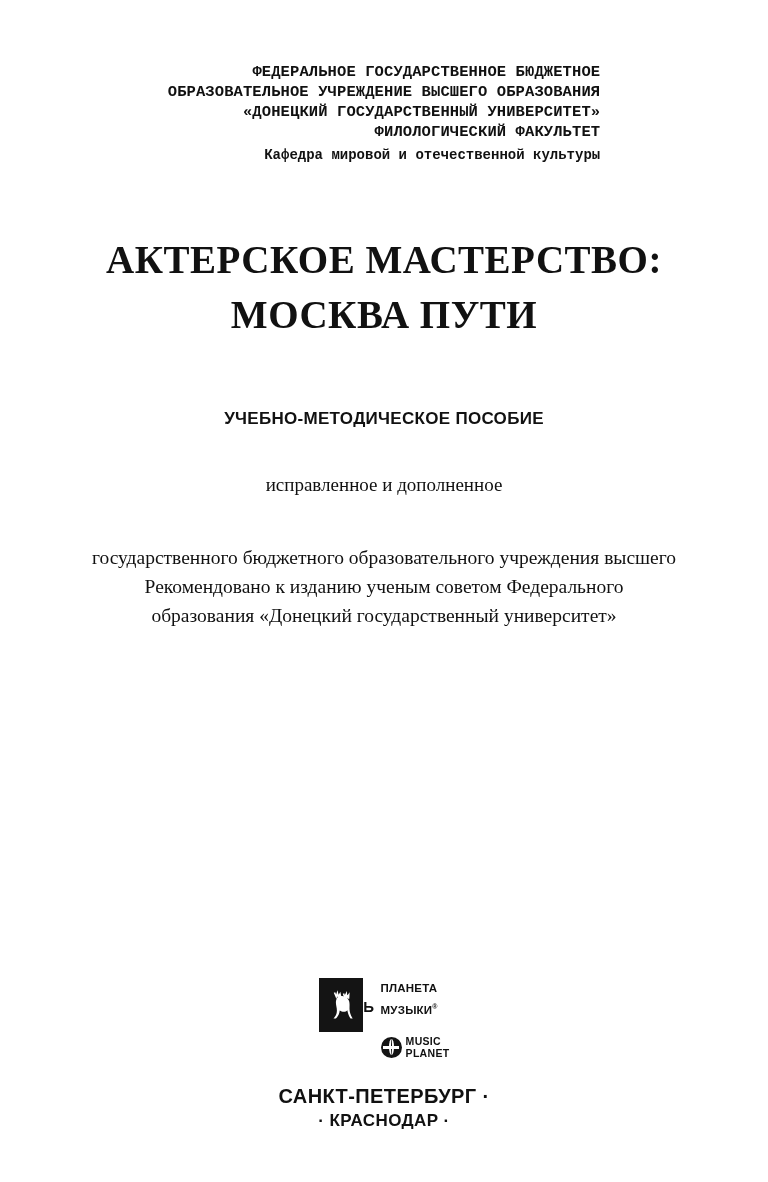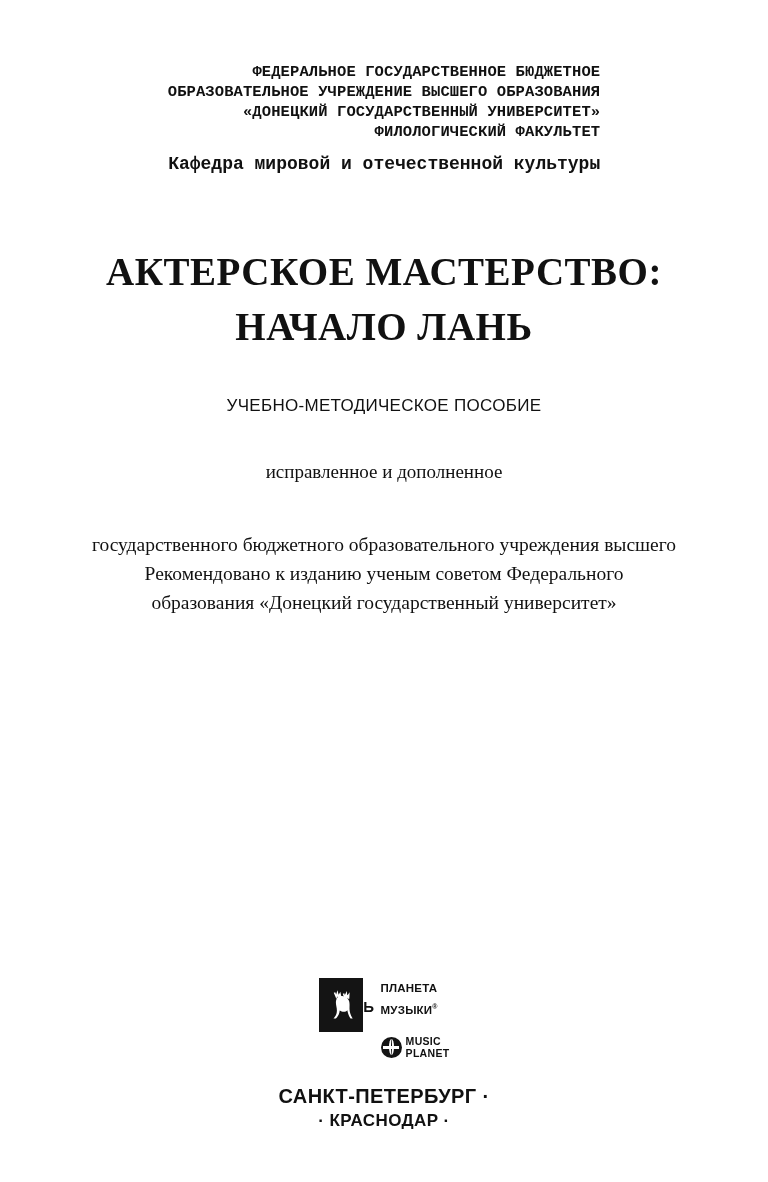--- a/index.html
+++ b/index.html
@@ -34,22 +34,22 @@
     line-height: 1.30;
   }
   .institution .line1,
   .institution .line2,
   .institution .line3,
   .institution .line4 {
     font-size: 15.5px;
     letter-spacing: 0.1px;
   }
   .institution .line5 {
-    font-size: 18px;
-    margin-top: 10px;
+    font-size: 14px;
+    margin-top: 3px;
   }
 
   
   .author {
     margin-top: 84px;
     font-family: "Liberation Sans", sans-serif;
     font-weight: bold;
     font-size: 23px;
     letter-spacing: 1.4px;
     text-align: center;
@@ -61,24 +61,24 @@
     text-align: center;
     font-family: "Liberation Serif", serif;
     font-weight: bold;
     font-size: 39px;
     line-height: 1.42;
     letter-spacing: 0.5px;
   }
 
   
   .subtitle {
-    margin-top: 41px;
-    text-align: center;
-    font-family: "Liberation Sans", sans-serif;
-    font-weight: normal;
+    margin-top: 66px;
+    text-align: center;
+    font-family: "Liberation Sans", sans-serif;
+    font-weight: bold;
     font-size: 17px;
     letter-spacing: 0.3px;
   }
 
   
   .edition {
     margin-top: 42px;
     text-align: center;
     font-size: 19px;
     line-height: 1.45;
@@ -213,21 +213,21 @@
     <div class="line1">ФЕДЕРАЛЬНОЕ ГОСУДАРСТВЕННОЕ БЮДЖЕТНОЕ</div>
     <div class="line2">ОБРАЗОВАТЕЛЬНОЕ УЧРЕЖДЕНИЕ ВЫСШЕГО ОБРАЗОВАНИЯ</div>
     <div class="line3">«ДОНЕЦКИЙ ГОСУДАРСТВЕННЫЙ УНИВЕРСИТЕТ»</div>
     <div class="line4">ФИЛОЛОГИЧЕСКИЙ ФАКУЛЬТЕТ</div>
     <div class="line5">Кафедра мировой и отечественной культуры</div>
   </div>
 
 
   <div class="title">
     <div>АКТЕРСКОЕ МАСТЕРСТВО:</div>
-    <div>НАЧАЛО ЛАНЬ</div>
+    <div>МОСКВА ПУТИ</div>
   </div>
 
   <div class="subtitle">УЧЕБНО-МЕТОДИЧЕСКОЕ ПОСОБИЕ</div>
 
   <div class="edition">
     <div>исправленное и дополненное</div>
   </div>
 
   <div class="recommendation">
     <div>государственного бюджетного образовательного учреждения высшего</div>

